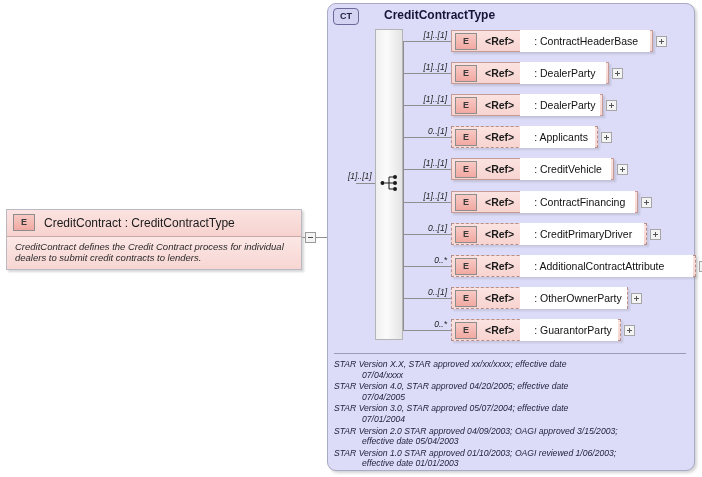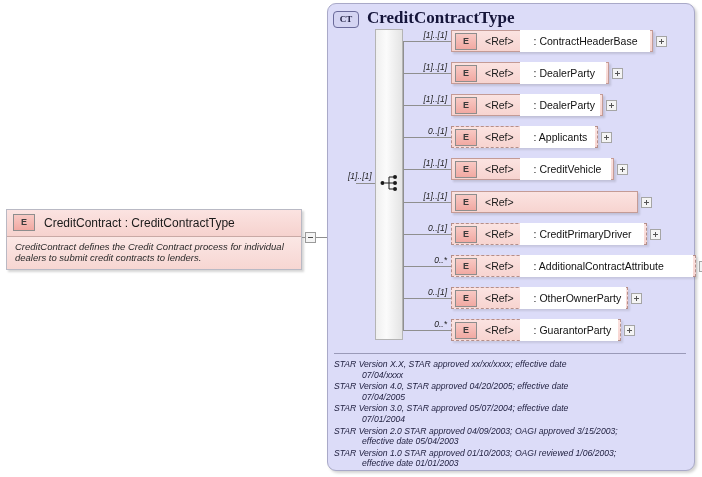--- a/index.html
+++ b/index.html
@@ -103,41 +103,40 @@
     border: 1px solid #a9a9c8;
     border-radius: 9px;
     box-shadow: 2px 2px 3px rgba(0,0,0,0.18);
     box-sizing: border-box;
   }
   #ct-header {
     position: absolute;
     left: 5px;
     top: 4px;
     display: flex;
-    align-items: flex-end;
-    font-family: Liberation Serif, serif;
+    align-items: flex-start;
   }
   .ct-badge {
     display: inline-flex;
     align-items: center;
     justify-content: center;
     width: 24px;
     height: 15px;
     background: #d4d4f2;
     border: 1px solid #6a6a9a;
     border-radius: 4px;
     font-size: 9px;
     font-weight: bold;
     color: #222244;
     line-height: 1;
     flex: none;
   }
   #ct-title {
-    margin-left: 8px;
-    font-size: 17px;
+    margin-left: 25px;
+    font-size: 12px;
     font-weight: bold;
     color: #15153a;
     white-space: nowrap;
   }
 
   
   #compositor-bar {
     position: absolute;
     left: 47px;
     top: 25px;
@@ -191,20 +190,21 @@
   }
   .row.optional {
     border: 1px dashed #b58f8a;
     box-shadow: 2px 2px 2px rgba(0,0,0,0.10);
   }
   .row .ref-label {
     margin-left: 8px;
     font-size: 10.5px;
     color: #1a1a1a;
     white-space: nowrap;
+    font-weight: bold;
   }
   .row .name-label {
     margin-left: 14px;
     font-size: 10.5px;
     color: #111;
     white-space: nowrap;
   }
   .row .name-fill {
     flex: 1 1 auto;
     height: 22px;
@@ -371,20 +371,23 @@
         <span class="name-fill">
           <span class="name-label">: CreditVehicle</span>
         </span>
       </div>
       <div class="row-plus" style="left: 289px; top: 160px;"></div>
       <div class="conn-h" style="left: 75px; top: 198px; width: 48px;"></div>
       <div class="card-label" style="left: 75px; top: 187px; width: 44px;">[1]..[1]</div>
       <div class="row required" style="top: 187px; width: 187px;">
         <span class="e-badge">E</span>
         <span class="ref-label">&lt;Ref&gt;</span>
+        <span class="name-fill">
+          <span class="name-label">: ContractFinancing</span>
+        </span>
       </div>
       <div class="row-plus" style="left: 313px; top: 193px;"></div>
       <div class="conn-h" style="left: 75px; top: 230px; width: 48px;"></div>
       <div class="card-label" style="left: 75px; top: 219px; width: 44px;">0..[1]</div>
       <div class="row optional" style="top: 219px; width: 196px;">
         <span class="e-badge">E</span>
         <span class="ref-label">&lt;Ref&gt;</span>
         <span class="name-fill">
           <span class="name-label">: CreditPrimaryDriver</span>
         </span>

